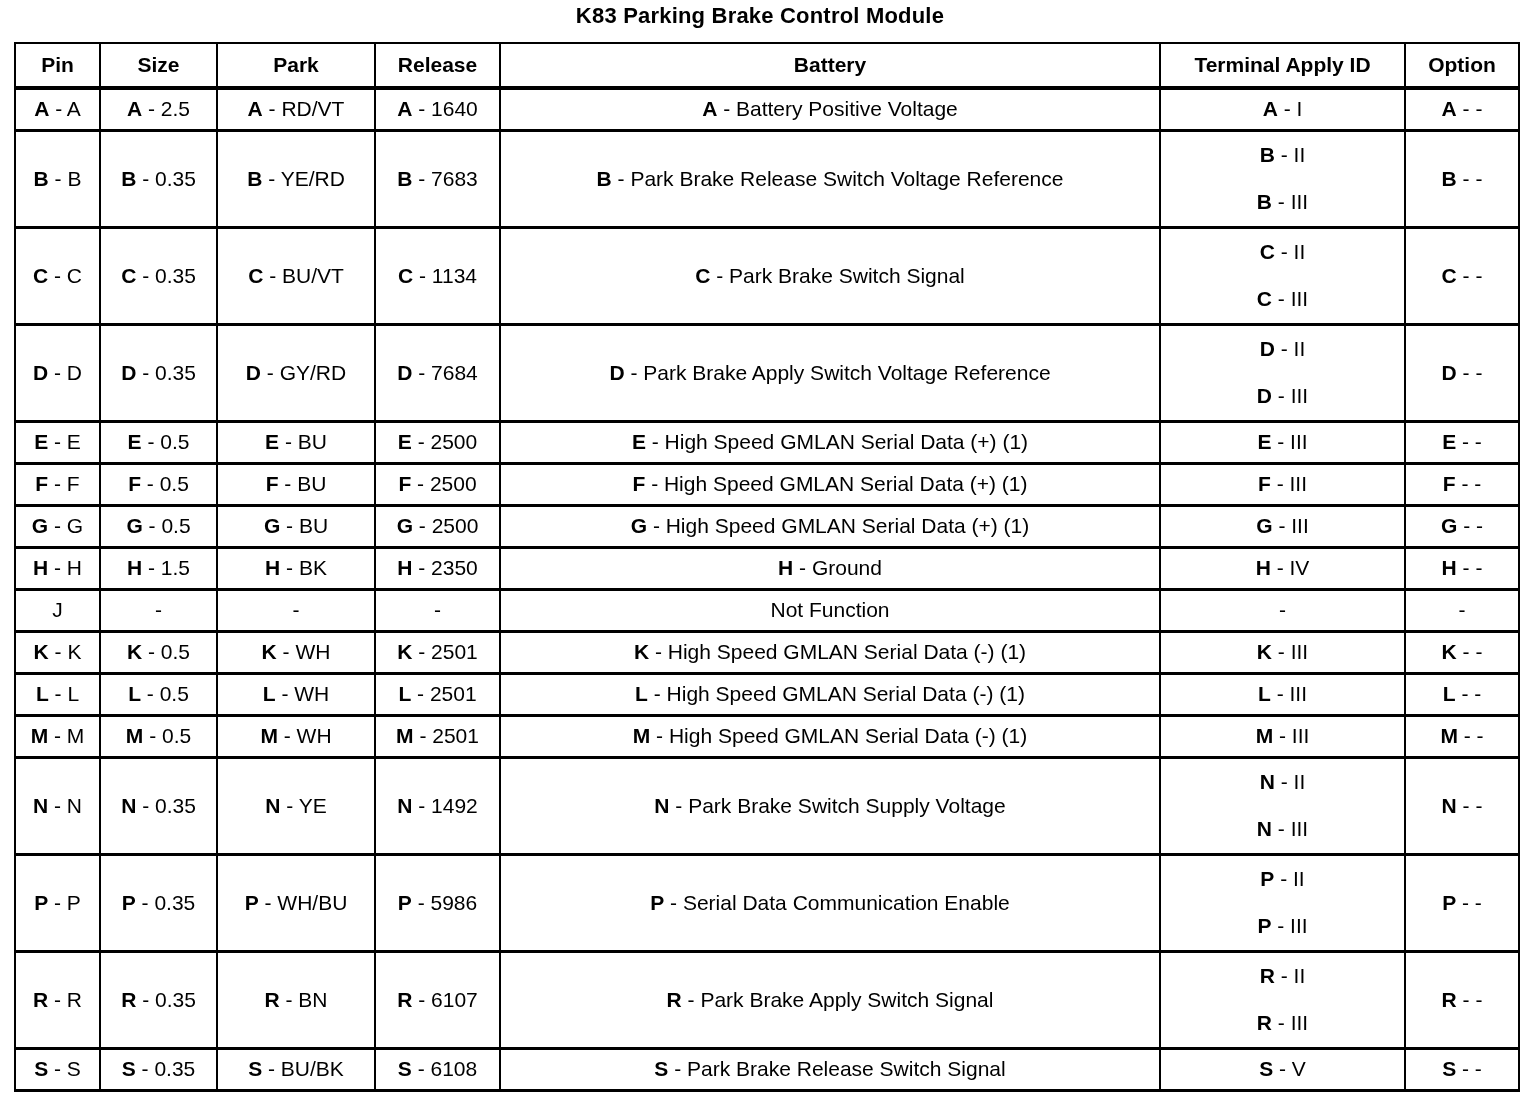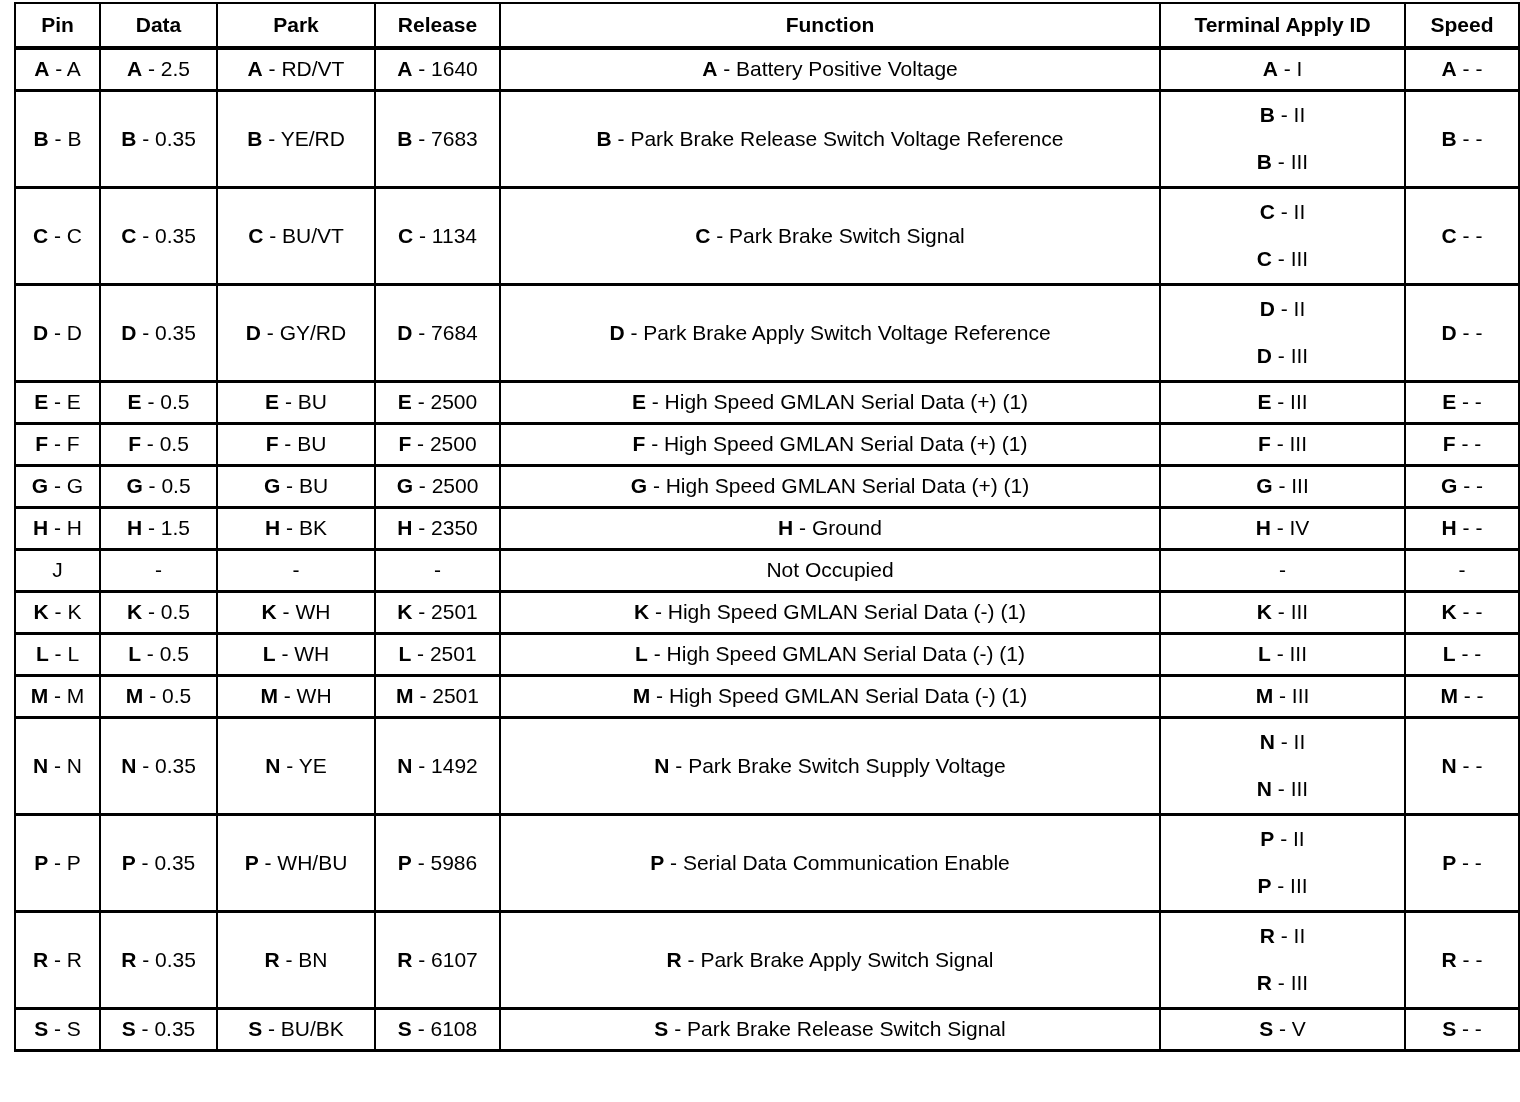--- a/index.html
+++ b/index.html
@@ -57,40 +57,41 @@
     height: 47px;
     display: flex;
     align-items: center;
     justify-content: center;
   }
 </style>
 </head>
 <body>
 
 <div class="page">
+  <div class="title">K83 Parking Brake Control Module</div>
 
   <table class="pinout">
     <colgroup>
       <col style="width:85px">
       <col style="width:117px">
       <col style="width:158px">
       <col style="width:125px">
       <col style="width:660px">
       <col style="width:245px">
       <col style="width:114px">
     </colgroup>
     <thead>
       <tr>
         <th>Pin</th>
-        <th>Data</th>
+        <th>Size</th>
         <th>Park</th>
         <th>Release</th>
-        <th>Function</th>
+        <th>Battery</th>
         <th>Terminal Apply ID</th>
-        <th>Speed</th>
+        <th>Option</th>
       </tr>
     </thead>
     <tbody>
 
     <tr class="h-std">
           <td><span><span class="b">A</span> - A</span></td>
           <td><span><span class="b">A</span> - 2.5</span></td>
           <td><span><span class="b">A</span> - RD/VT</span></td>
           <td><span><span class="b">A</span> - 1640</span></td>
           <td><span><span class="b">A</span> - Battery Positive Voltage</span></td>
@@ -189,21 +190,21 @@
           <td class="term">
             <div class="term-entry"><span><span class="b">H</span> - IV</span></div>
           </td>
           <td><span><span class="b">H</span> - -</span></td>
         </tr>
         <tr class="h-std">
           <td><span>J</span></td>
           <td><span>-</span></td>
           <td><span>-</span></td>
           <td><span>-</span></td>
-          <td><span>Not Occupied</span></td>
+          <td><span>Not Function</span></td>
           <td class="term">
             <div class="term-entry"><span>-</span></div>
           </td>
           <td><span>-</span></td>
         </tr>
         <tr class="h-std">
           <td><span><span class="b">K</span> - K</span></td>
           <td><span><span class="b">K</span> - 0.5</span></td>
           <td><span><span class="b">K</span> - WH</span></td>
           <td><span><span class="b">K</span> - 2501</span></td>

